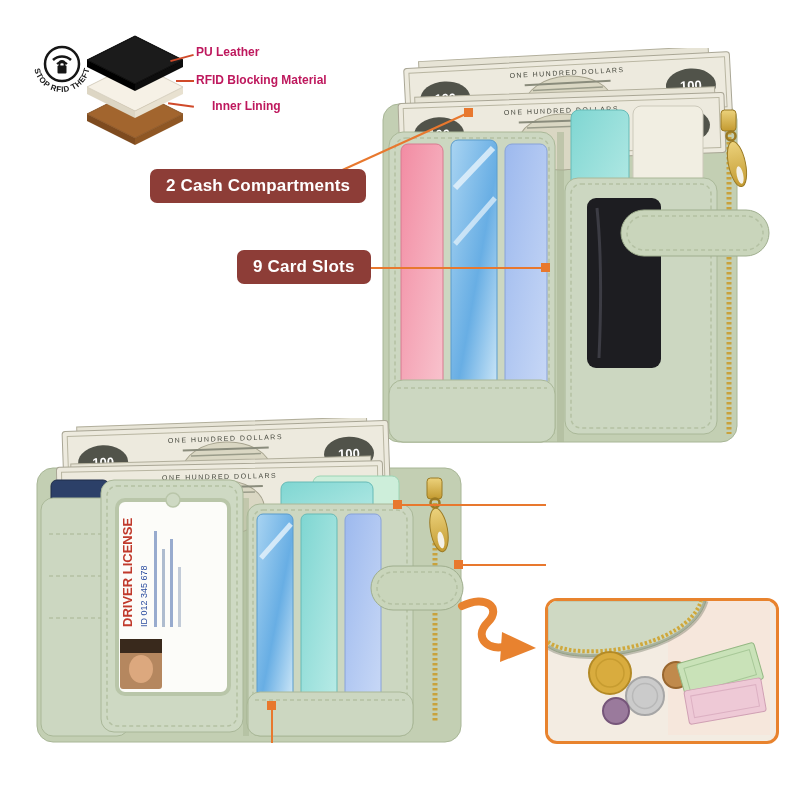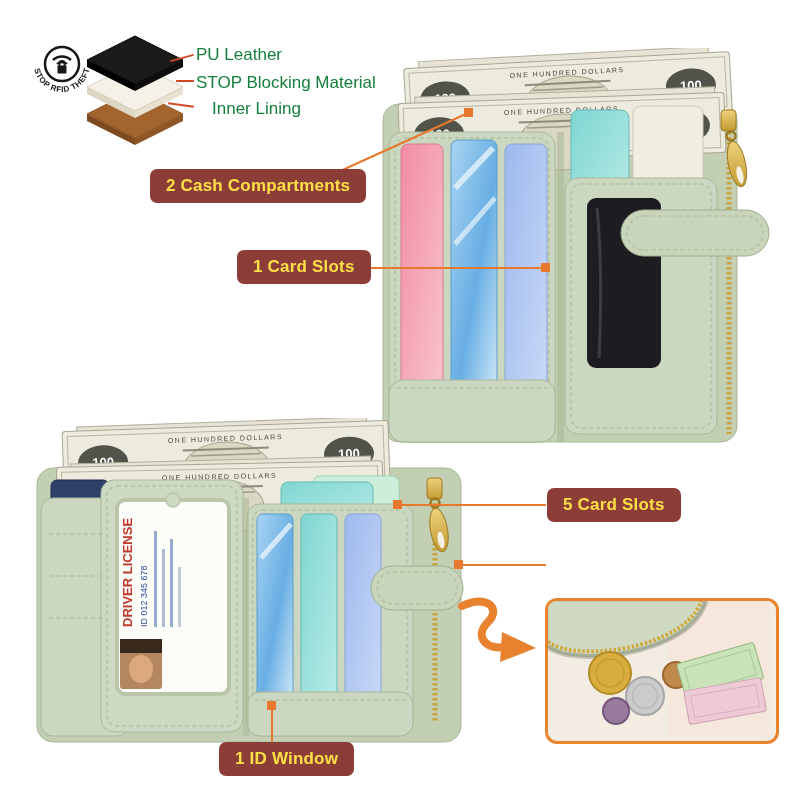--- a/index.html
+++ b/index.html
@@ -1,21 +1,21 @@
 <!DOCTYPE html>
 <html><head>
 <meta charset="utf-8">
 <style>
   html,body{margin:0;padding:0;background:#fff;}
   .page{position:relative;width:800px;height:800px;background:#ffffff;overflow:hidden;
         font-family:"Liberation Sans",sans-serif;}
   .abs{position:absolute;}
-  .mat-label{position:absolute;font-size:17px;font-weight:normal;color:#15803d;white-space:nowrap;}
+  .mat-label{position:absolute;font-size:12px;font-weight:bold;color:#be185d;white-space:nowrap;}
   .mline{position:absolute;height:2px;background:#d04a2a;}
-  .callout{position:absolute;background:#8d3d37;color:#fde047;font-size:17px;font-weight:bold;
+  .callout{position:absolute;background:#8d3d37;color:#ffffff;font-size:17px;font-weight:bold;
            padding:7px 16px;border-radius:7px;white-space:nowrap;letter-spacing:.2px;}
   .inset{position:absolute;left:545px;top:598px;width:228px;height:140px;border:3px solid #e8832e;
          border-radius:12px;overflow:hidden;background:#f3ece2;box-sizing:content-box;}
   svg text{font-family:"Liberation Sans",sans-serif;}
   .billnum{font-size:13px;font-weight:bold;fill:#ffffff;text-anchor:middle;}
   .billtxt{font-size:7px;fill:#44463c;text-anchor:middle;letter-spacing:1.5px;}
   .stitch{fill:none;stroke:#b4c1a3;stroke-width:1.5;stroke-dasharray:4 3;}
 </style>
 </head>
 <body>
@@ -55,21 +55,21 @@
       <polygon points="103,34 55,58 55,65 103,41" fill="#0d0d0d"></polygon>
       <polygon points="55,10 103,34 55,58 7,34" fill="#1b1b1b" stroke="#000"></polygon>
     </g>
   </svg>
 
   <div class="mline" style="left:170px;top:57px;width:24px;transform:rotate(-15deg)"></div>
   <div class="mline" style="left:176px;top:80px;width:18px"></div>
   <div class="mline" style="left:168px;top:104px;width:26px;transform:rotate(8deg)"></div>
 
   <div class="mat-label" style="left:196px;top:45px">PU Leather</div>
-  <div class="mat-label" style="left:196px;top:73px">STOP Blocking Material</div>
+  <div class="mat-label" style="left:196px;top:73px">RFID Blocking Material</div>
   <div class="mat-label" style="left:212px;top:99px">Inner Lining</div>
 
   <svg class="abs" style="left:375px;top:48px" width="400" height="400" viewBox="0 0 400 400">
     <defs>
       <linearGradient id="gBlue" x1="0" y1="0" x2="1" y2="1">
         <stop offset="0" stop-color="#a9d4f2"></stop>
           <stop offset="0.55" stop-color="#68aee4"></stop>
           <stop offset="1" stop-color="#cfe8f8"></stop>
       </linearGradient>
       <linearGradient id="gPeri" x1="0" y1="0" x2="1" y2="1">
@@ -232,23 +232,21 @@
     <g fill="#e8782e" stroke="none">
       <rect x="464" y="108" width="9" height="9"></rect>
       <rect x="541" y="263" width="9" height="9"></rect>
       <rect x="393" y="500" width="9" height="9"></rect>
       <rect x="454" y="560" width="9" height="9"></rect>
       <rect x="267" y="701" width="9" height="9"></rect>
     </g>
   </svg>
 
   <div class="callout" style="left:150px;top:169px">2 Cash Compartments</div>
-  <div class="callout" style="left:237px;top:250px">1 Card Slots</div>
-  <div class="callout" style="left:547px;top:488px">5 Card Slots</div>
-  <div class="callout" style="left:219px;top:742px">1 ID Window</div>
+  <div class="callout" style="left:237px;top:250px">9 Card Slots</div>
 
   <svg class="abs" style="left:450px;top:594px" width="100" height="80" viewBox="0 0 100 80">
     <path d="M12 12 C36 0 52 14 38 28 C22 44 40 58 56 52" stroke="#e8822f" stroke-width="8" fill="none" stroke-linecap="round"></path>
     <polygon points="52,38 86,54 50,68" fill="#e8822f"></polygon>
   </svg>
 
   <div class="inset">
     <svg width="222" height="134" viewBox="0 0 222 134">
       <rect width="222" height="134" fill="#f3ece2"></rect>
       <rect x="120" width="102" height="134" fill="#f6e7dc"></rect>

